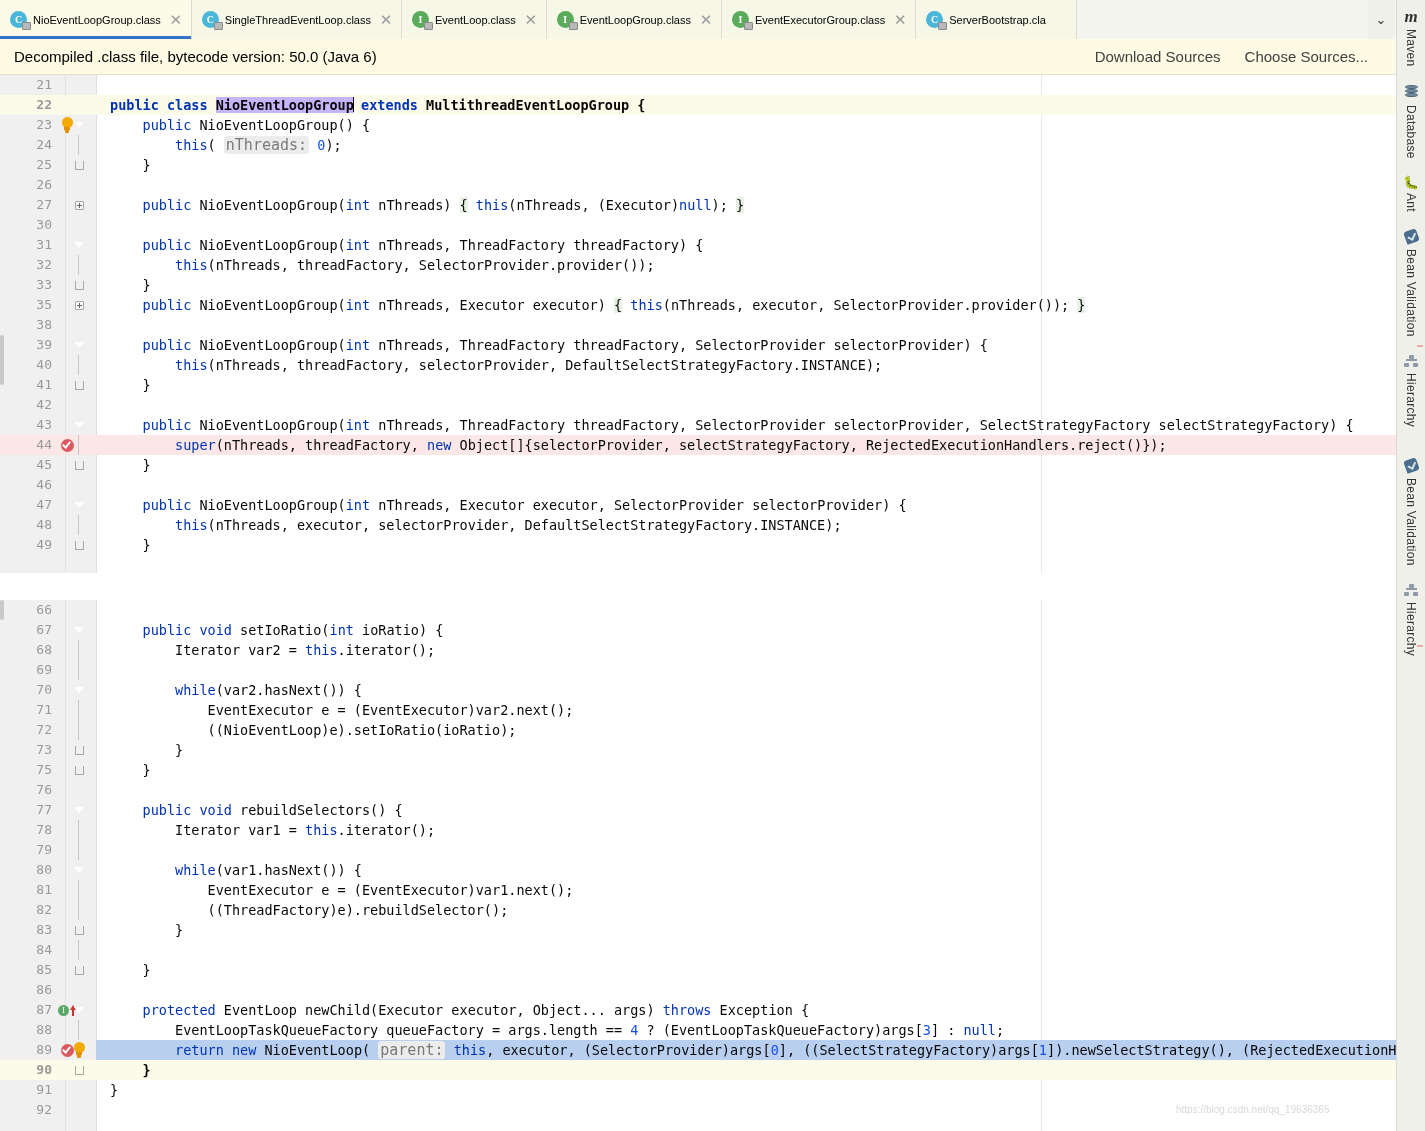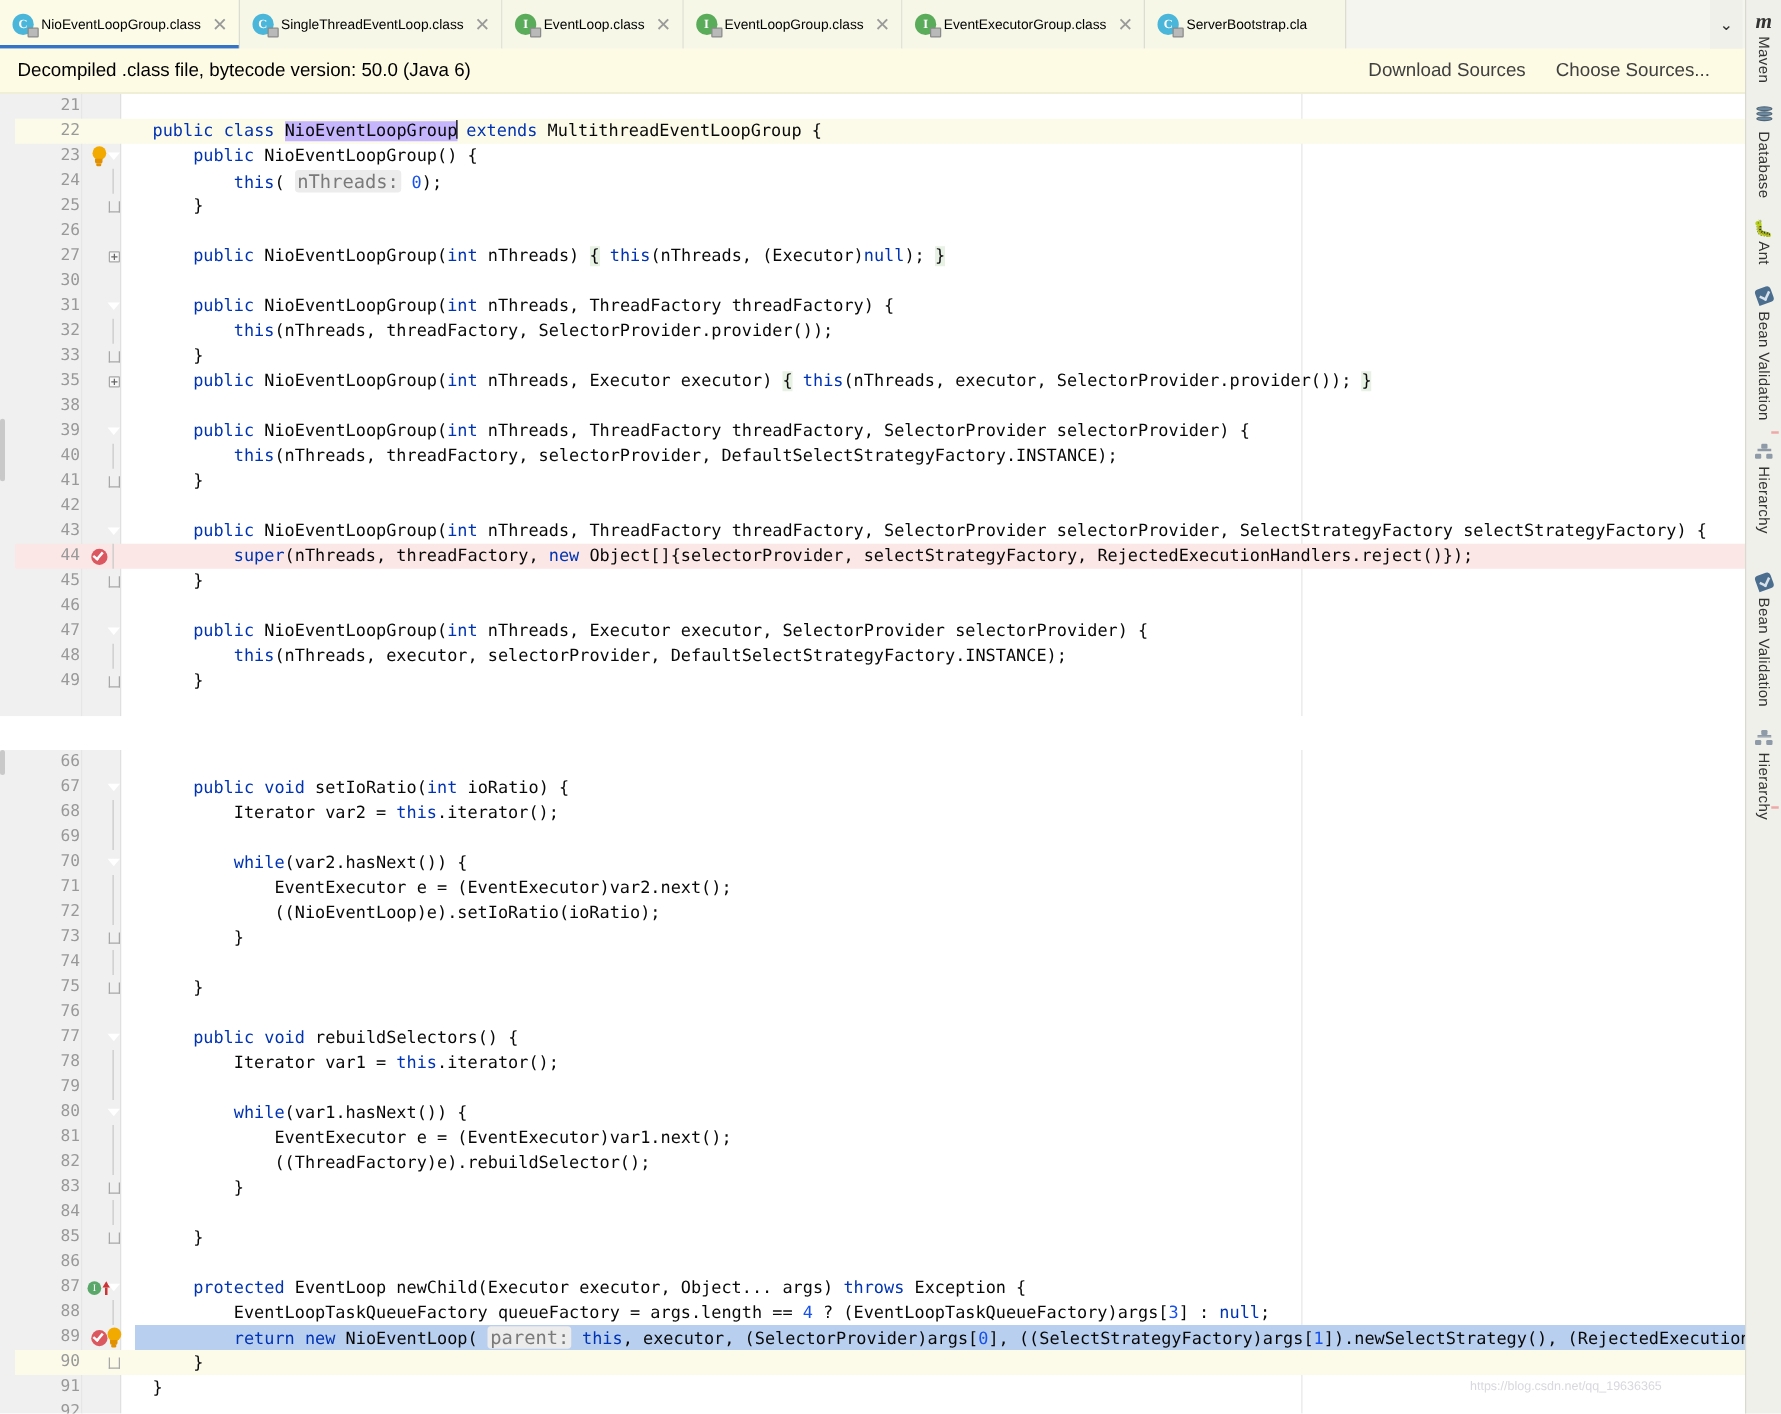--- a/index.html
+++ b/index.html
@@ -97,42 +97,41 @@
 
   .code-area {
     position:absolute; left:0; top:0; right:0; bottom:0;
     font-family:"DejaVu Sans Mono", monospace;
     font-size:13.5px;
     line-height:20px;
   }
   .line {
     position:relative; height:20px; white-space:pre;
     display:block;
-    margin-left:12px;
   }
   .ln {
     position:absolute; left:0; width:52px; text-align:right;
     color:#999999; font-size:13px; font-family:"DejaVu Sans Mono", monospace;
     line-height:20px;
   }
   .gmark {
     position:absolute; left:56px; width:22px; height:20px;
     display:flex; align-items:center; justify-content:center;
   }
   .fmark {
     position:absolute; left:68px; width:22px; height:20px;
     display:flex; align-items:center; justify-content:center;
     color:#9a9a9a; font-size:11px;
   }
   .txt {
     position:absolute; left:110px; top:0; line-height:20px; color:#080808;
   }
   .line.hl-red { background:#fbe8e6; }
   .line.hl-red .txt { position:absolute; }
-  .line.hl-yellow { background:#fcfbe9; }
+  .line.hl-yellow { background:#fcfbe9;font-weight:bold; }
   .line.sel-blue .selband { background:#b8cfef; }
 
   .selband {
     position:absolute; left:96px; right:0; top:0; height:20px;
   }
 
   
   .kw   { color:#0033b3; }
   .num  { color:#1750eb; }
   .hint {
@@ -373,21 +372,20 @@
       <div class="right-margin-line" style="left:1041px;"></div>
       <div class="code-area" id="code-bottom">
           <div class="line"><span class="ln">66</span><span class="txt"></span></div>
           <div class="line"><span class="ln">67</span><span class="fmark"><span class="fold-tri"></span></span><span class="txt">    <span class="kw">public</span> <span class="kw">void</span> setIoRatio(<span class="kw">int</span> ioRatio) {</span></div>
           <div class="line"><span class="ln">68</span><span class="fold-line"></span><span class="txt">        Iterator var2 = <span class="kw">this</span>.iterator();</span></div>
           <div class="line"><span class="ln">69</span><span class="fold-line"></span><span class="txt"></span></div>
           <div class="line"><span class="ln">70</span><span class="fmark"><span class="fold-tri"></span></span><span class="txt">        <span class="kw">while</span>(var2.hasNext()) {</span></div>
           <div class="line"><span class="ln">71</span><span class="fold-line"></span><span class="txt">            EventExecutor e = (EventExecutor)var2.next();</span></div>
           <div class="line"><span class="ln">72</span><span class="fold-line"></span><span class="txt">            ((NioEventLoop)e).setIoRatio(ioRatio);</span></div>
           <div class="line"><span class="ln">73</span><span class="fmark"><span class="fold-close"></span></span><span class="txt">        }</span></div>
-          <div class="line"><span class="ln">74</span><span class="fold-line"></span><span class="txt"></span></div>
           <div class="line"><span class="ln">75</span><span class="fmark"><span class="fold-close"></span></span><span class="txt">    }</span></div>
           <div class="line"><span class="ln">76</span><span class="txt"></span></div>
           <div class="line"><span class="ln">77</span><span class="fmark"><span class="fold-tri"></span></span><span class="txt">    <span class="kw">public</span> <span class="kw">void</span> rebuildSelectors() {</span></div>
           <div class="line"><span class="ln">78</span><span class="fold-line"></span><span class="txt">        Iterator var1 = <span class="kw">this</span>.iterator();</span></div>
           <div class="line"><span class="ln">79</span><span class="fold-line"></span><span class="txt"></span></div>
           <div class="line"><span class="ln">80</span><span class="fmark"><span class="fold-tri"></span></span><span class="txt">        <span class="kw">while</span>(var1.hasNext()) {</span></div>
           <div class="line"><span class="ln">81</span><span class="fold-line"></span><span class="txt">            EventExecutor e = (EventExecutor)var1.next();</span></div>
           <div class="line"><span class="ln">82</span><span class="fold-line"></span><span class="txt">            ((ThreadFactory)e).rebuildSelector();</span></div>
           <div class="line"><span class="ln">83</span><span class="fmark"><span class="fold-close"></span></span><span class="txt">        }</span></div>
           <div class="line"><span class="ln">84</span><span class="fold-line"></span><span class="txt"></span></div>

